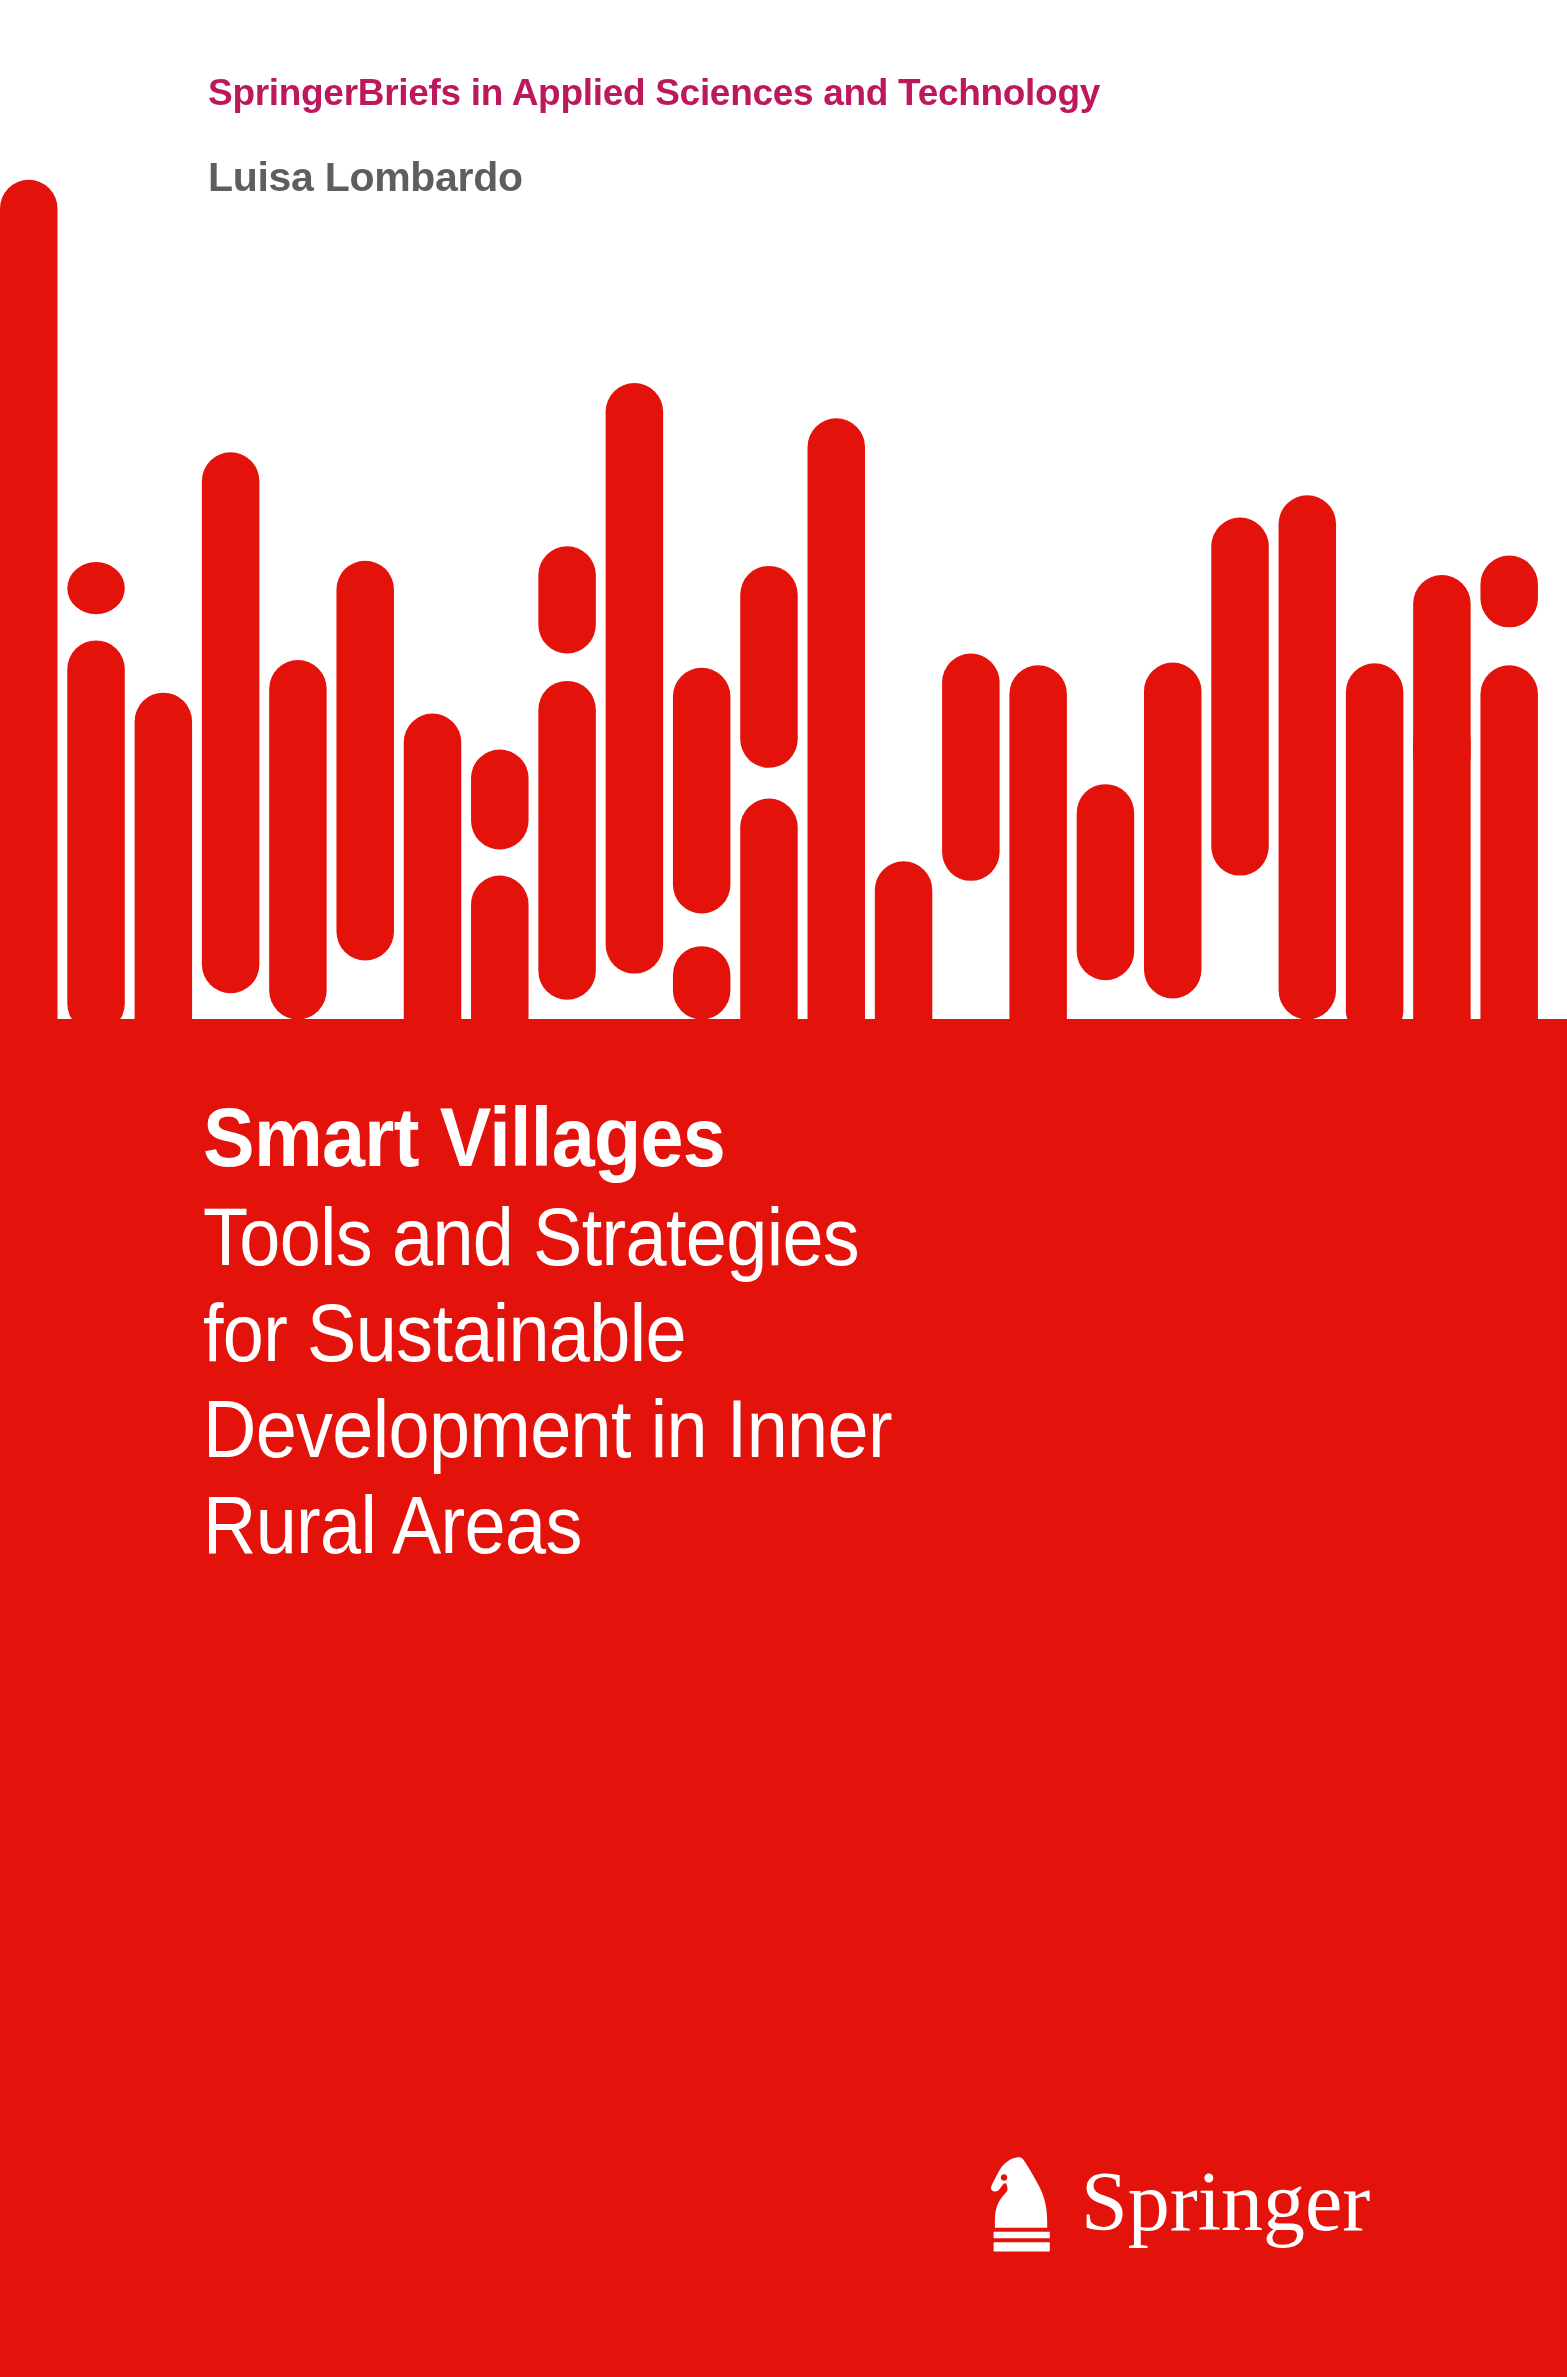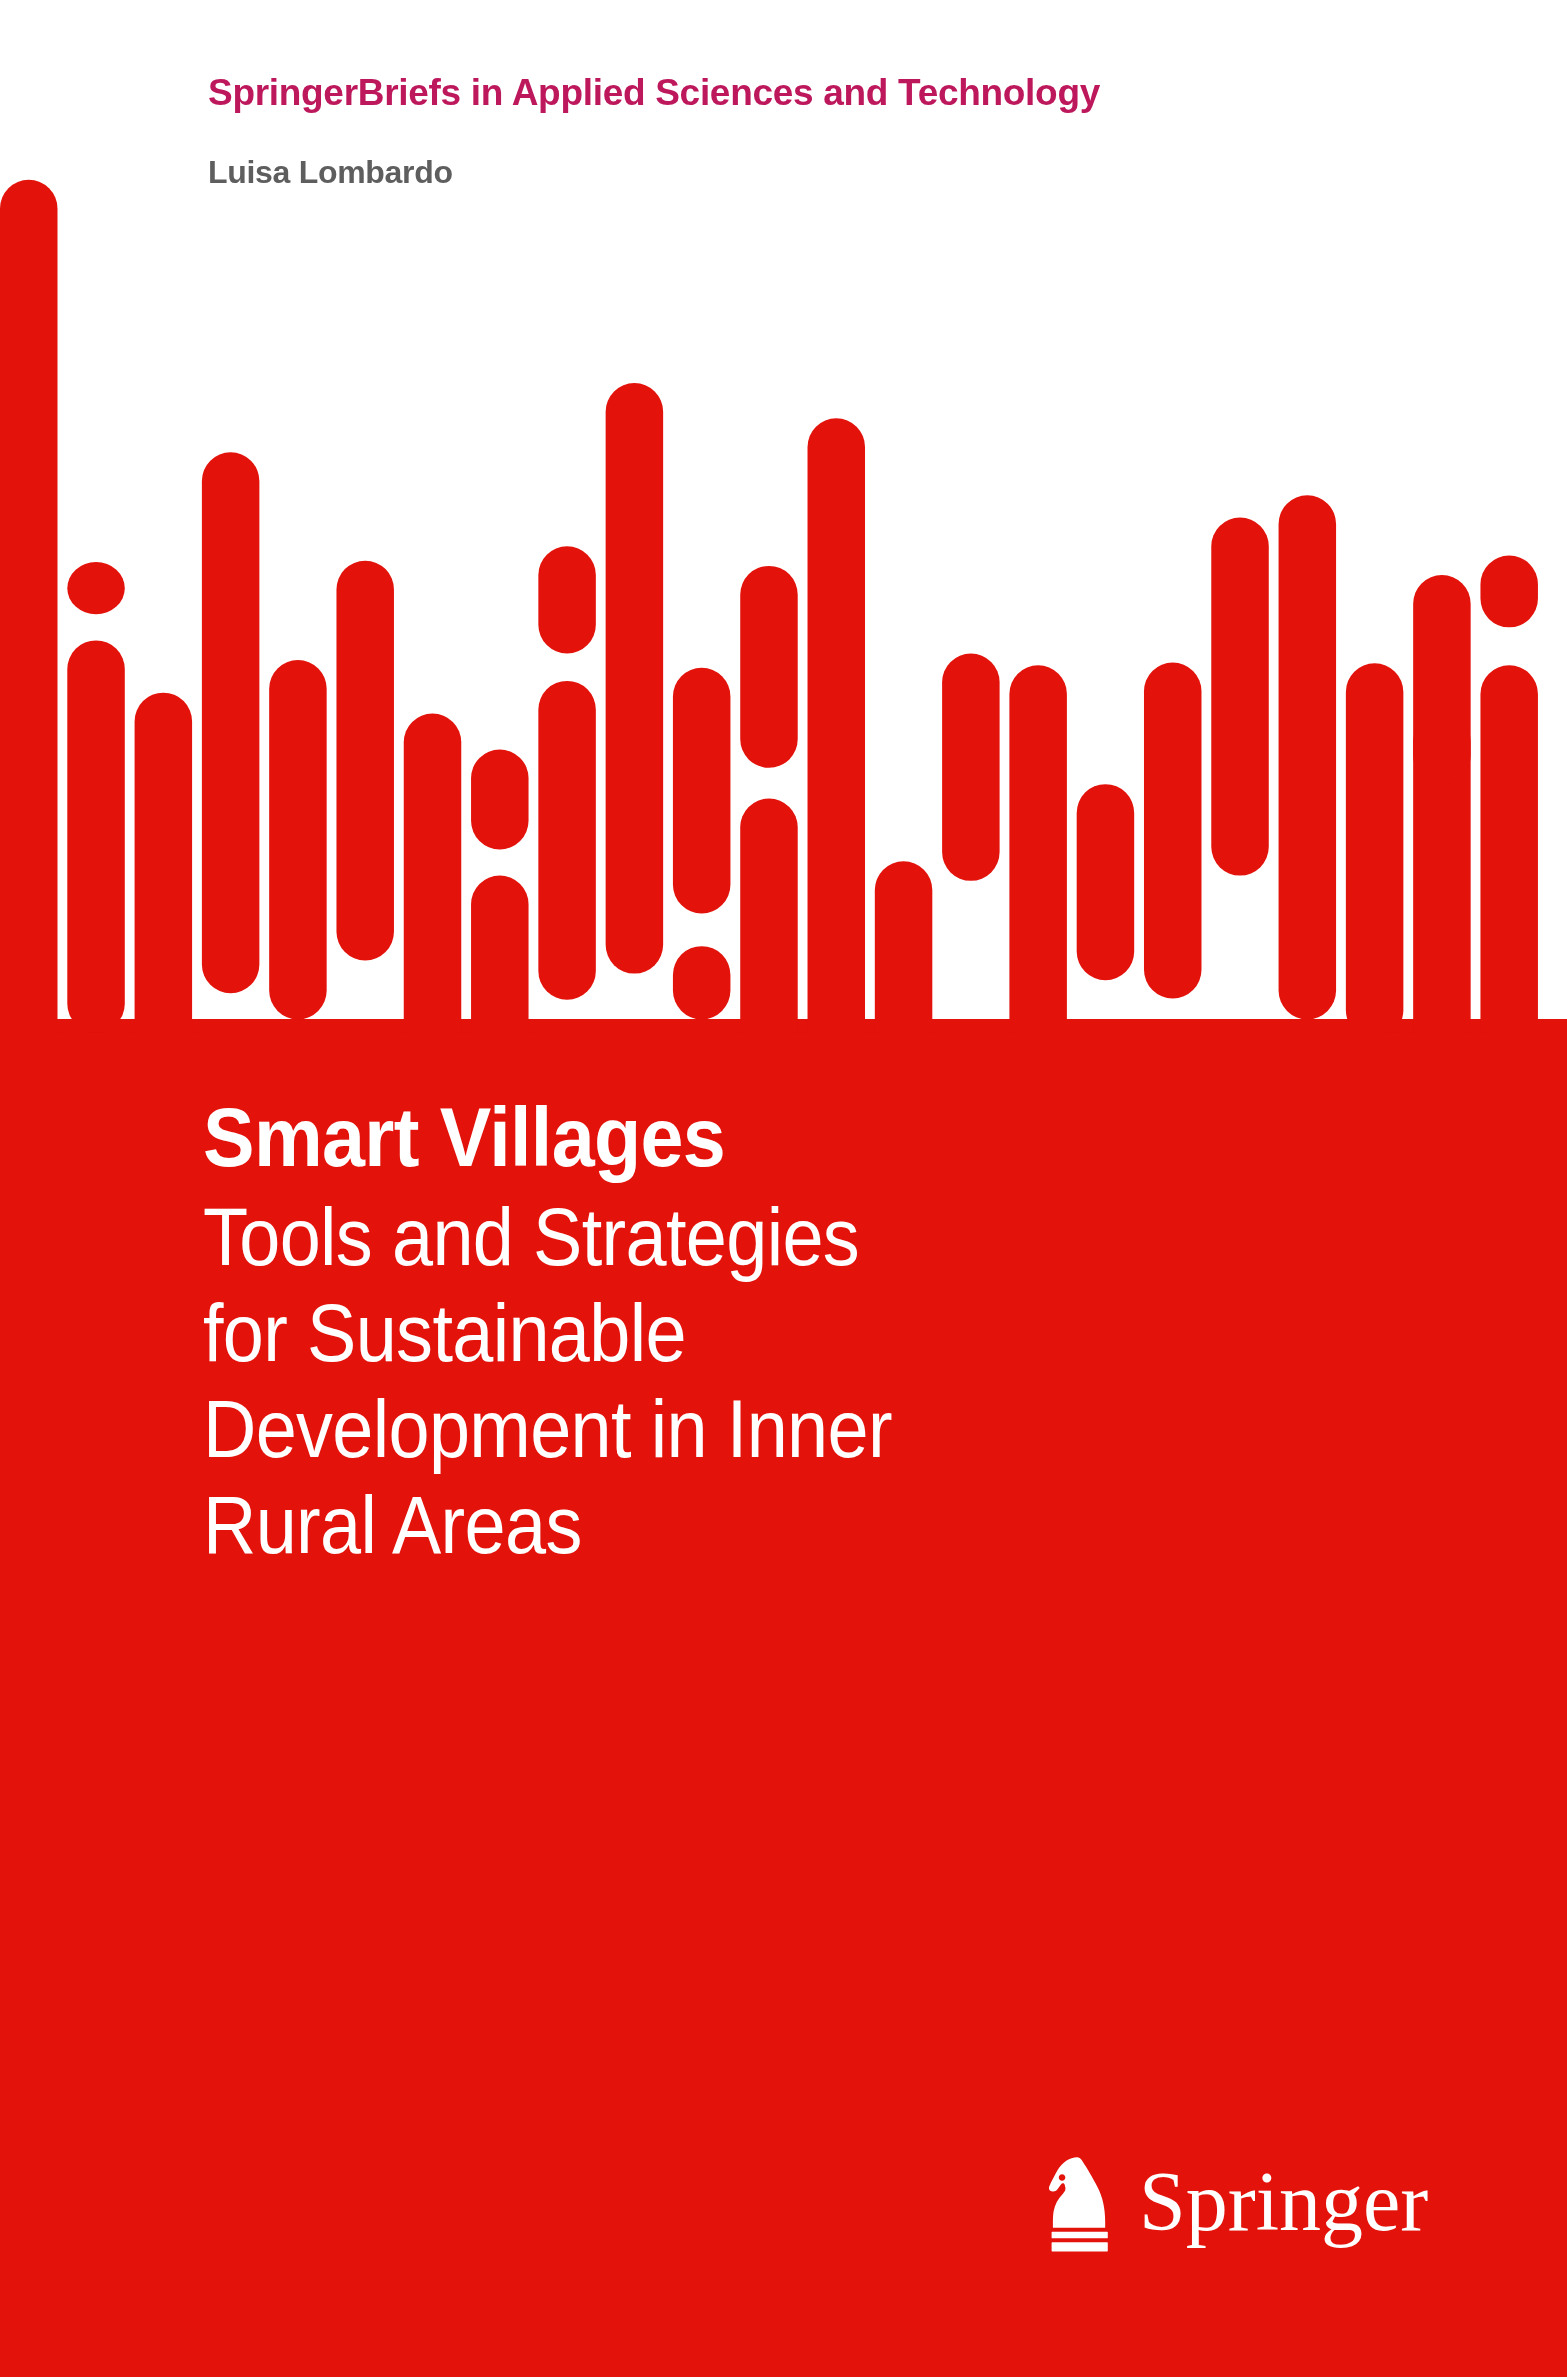--- a/index.html
+++ b/index.html
@@ -31,21 +31,21 @@
     color: #be185d;
     white-space: nowrap;
     z-index: 6;
   }
   .author-name {
     position: absolute;
     left: 208px;
     top: 154px;
     font-family: "Liberation Sans", sans-serif;
     font-weight: bold;
-    font-size: 32px;
+    font-size: 41px;
     letter-spacing: -0.3px;
     color: #5E5E5E;
     white-space: nowrap;
     z-index: 6;
   }
 
   
   .graphic-band {
     position: absolute;
     left: 0;
@@ -100,21 +100,21 @@
     letter-spacing: -0.7px;
     transform: scaleX(0.9);
     transform-origin: left center;
     margin: 0;
   }
   .subtitle-line { display: block; white-space: nowrap; }
 
   
   .springer-logo {
     position: absolute;
-    left: 1045px;
+    left: 987px;
     top: 2156px;
     width: 392px;
     height: 124px;
     z-index: 7;
     display: flex;
     align-items: flex-start;
   }
   .logo-mark { width: 72px; height: 98px; flex: 0 0 auto; }
   .logo-word {
     font-family: "Liberation Serif", serif;

